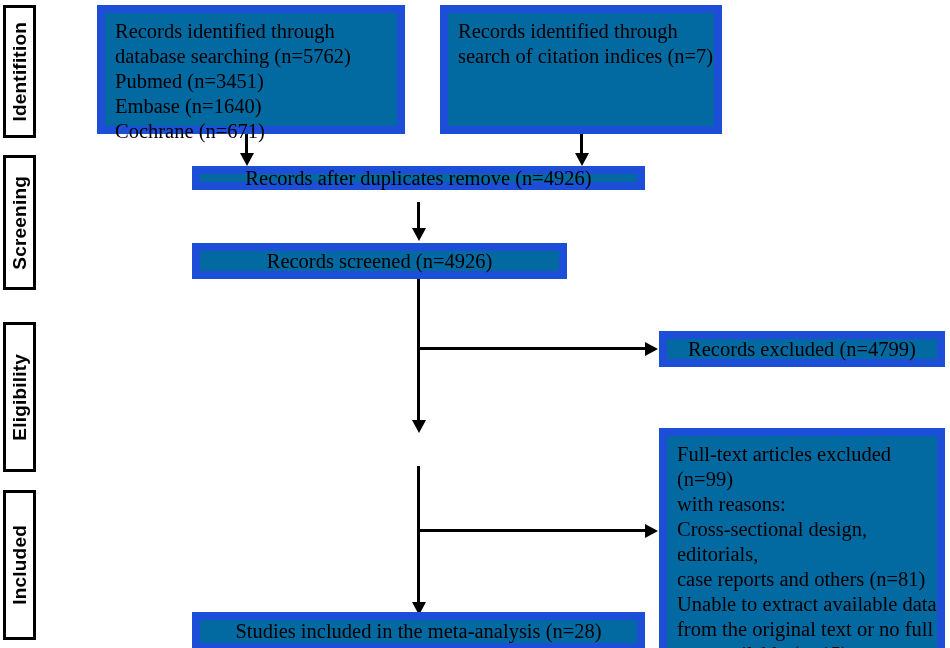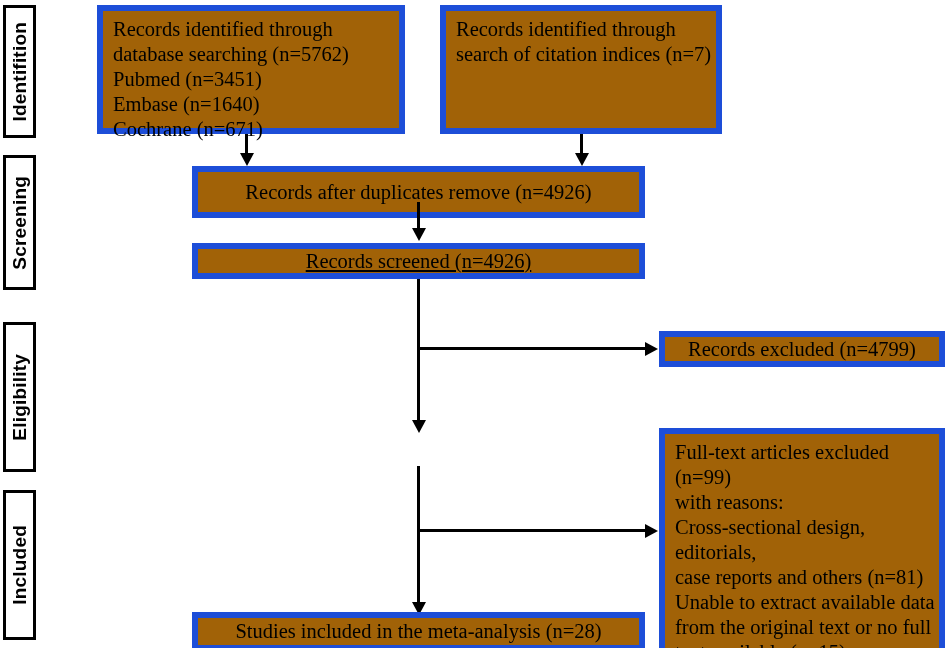--- a/index.html
+++ b/index.html
@@ -35,22 +35,22 @@
     white-space: nowrap;
     writing-mode: vertical-rl;
     transform: rotate(180deg);
     line-height: 1;
   }
 
   
   .flow-box {
     position: absolute;
     box-sizing: border-box;
-    border: 6px solid #1d4ed8;
-    background: #a16207;
+    border: 8px solid #1d4ed8;
+    background: #0369a1;
   }
   .flow-box .box-text {
     display: block;
     font-size: 20.5px;
     line-height: 25px;
     white-space: pre-line;
     color: #000000;
   }
   .flow-box.left-text .box-text {
     padding: 6px 0 0 10px;
@@ -129,28 +129,28 @@
     <span class="box-text">Records identified through
 search of citation indices (n=7)</span>
   </div>
 
   <div class="vline" style="left:245px; top:134px; width:3px; height:22px;"></div>
   <div class="arrow-down" style="left:240px; top:153px;"></div>
 
   <div class="vline" style="left:580px; top:134px; width:3px; height:22px;"></div>
   <div class="arrow-down" style="left:575px; top:153px;"></div>
 
-  <div class="flow-box center-text" style="left:192px; top:166px; width:453px; height:52px;">
+  <div class="flow-box center-text" style="left:192px; top:166px; width:453px; height:24px;">
     <span class="box-text">Records after duplicates remove (n=4926)</span>
   </div>
 
   <div class="vline" style="left:417px; top:202px; width:3px; height:28px;"></div>
   <div class="arrow-down" style="left:412px; top:228px;"></div>
 
-  <div class="flow-box center-text" style="left:192px; top:243px; width:453px; height:36px;text-decoration:underline;">
+  <div class="flow-box center-text" style="left:192px; top:243px; width:375px; height:36px;">
     <span class="box-text">Records screened (n=4926)</span>
   </div>
 
   <div class="vline" style="left:417px; top:279px; width:3px; height:146px;"></div>
   <div class="arrow-down" style="left:412px; top:420px;"></div>
 
   <div class="hline" style="left:417px; top:347px; width:230px; height:3px;"></div>
   <div class="arrow-right" style="left:645px; top:342px;"></div>
 
   <div class="flow-box center-text" style="left:659px; top:331px; width:286px; height:36px;">

